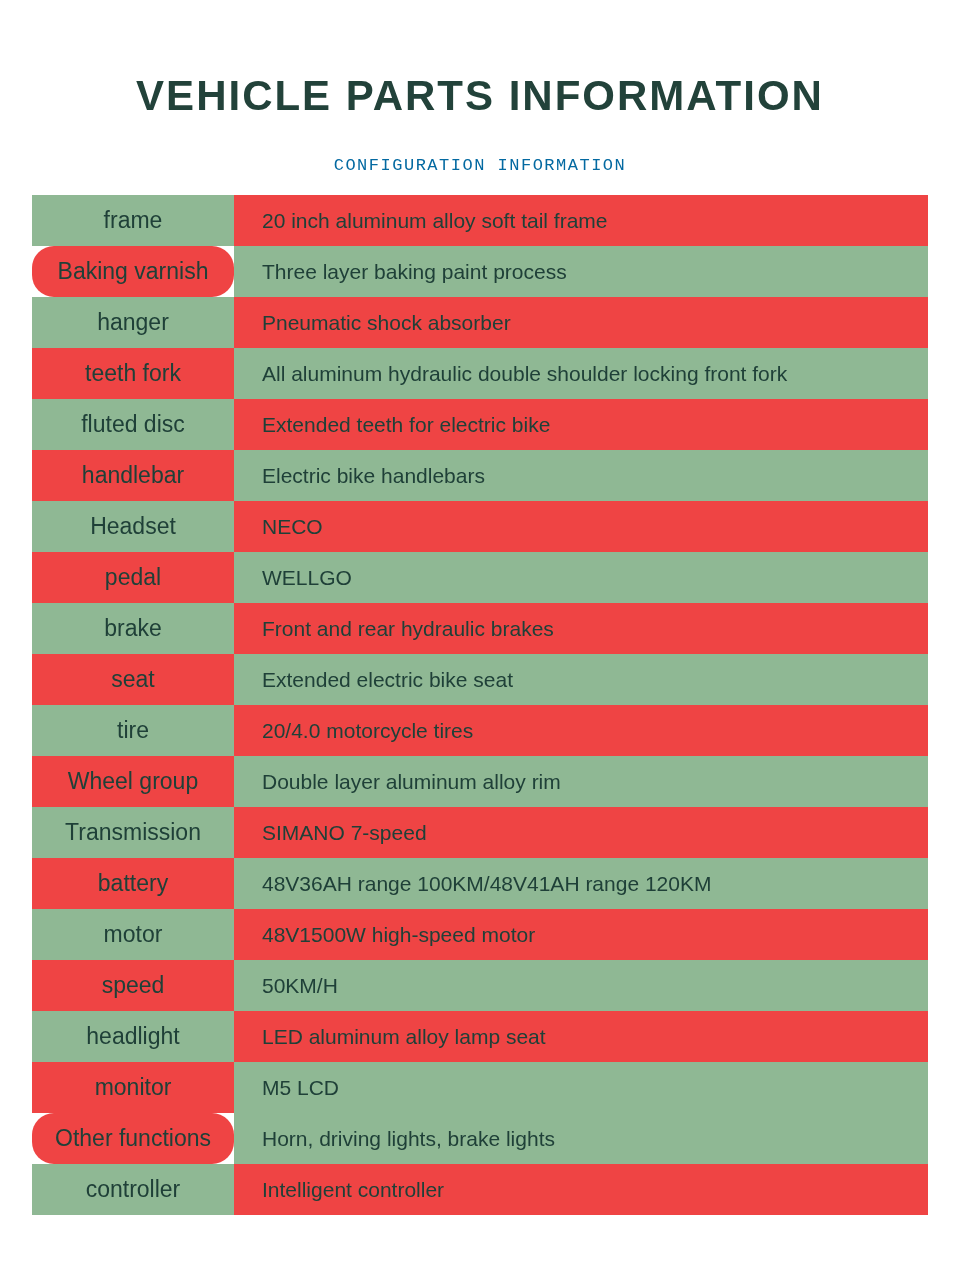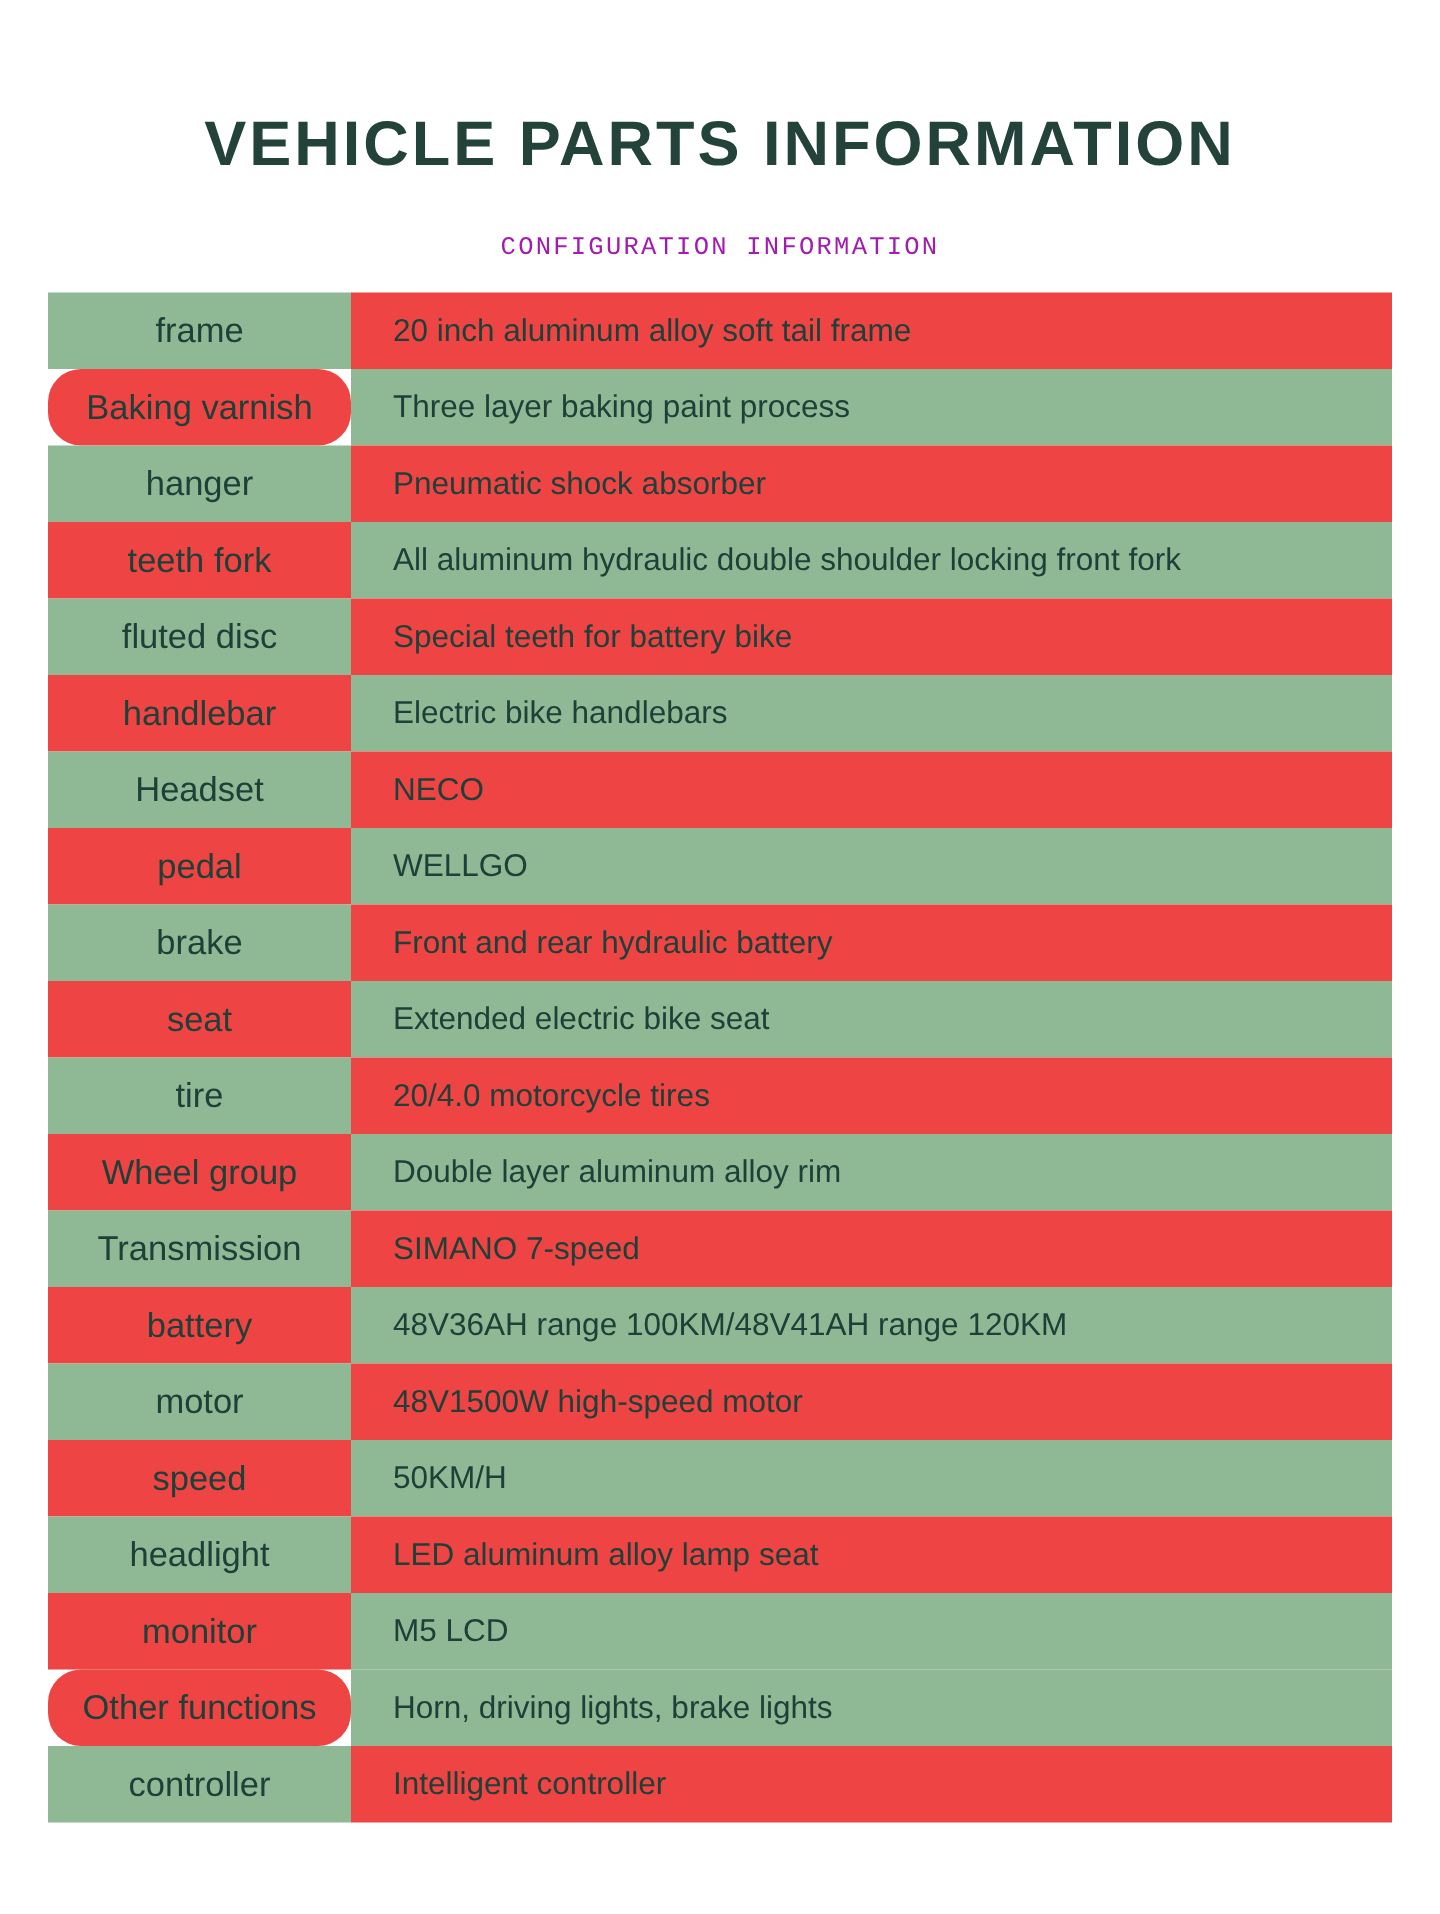--- a/index.html
+++ b/index.html
@@ -27,21 +27,21 @@
     font-weight: bold;
     color: #22423a;
     margin: 0;
     padding-top: 72px;
     font-family: "Liberation Sans", sans-serif;
   }
   .subtitle {
     text-align: center;
     font-size: 17px;
     letter-spacing: 1.5px;
-    color: #a21caf;
+    color: #0369a1;
     margin: 0;
     padding-top: 36px;
     padding-bottom: 20px;
     font-family: "Liberation Mono", monospace;
   }
   .table {
     margin: 0 32px 0 32px;
     width: 896px;
     border-collapse: collapse;
     table-layout: fixed;
@@ -103,41 +103,41 @@
         <td class="value bg-yellow">Pneumatic shock absorber</td>
       </tr>
 
       <tr>
         <td class="label bg-yellow">teeth fork</td>
         <td class="value bg-green">All aluminum hydraulic double shoulder locking front fork</td>
       </tr>
 
       <tr>
         <td class="label bg-green">fluted disc</td>
-        <td class="value bg-yellow">Special teeth for battery bike</td>
+        <td class="value bg-yellow">Extended teeth for electric bike</td>
       </tr>
 
       <tr>
         <td class="label bg-yellow">handlebar</td>
         <td class="value bg-green">Electric bike handlebars</td>
       </tr>
 
       <tr>
         <td class="label bg-green">Headset</td>
         <td class="value bg-yellow">NECO</td>
       </tr>
 
       <tr>
         <td class="label bg-yellow">pedal</td>
         <td class="value bg-green">WELLGO</td>
       </tr>
 
       <tr>
         <td class="label bg-green">brake</td>
-        <td class="value bg-yellow">Front and rear hydraulic battery</td>
+        <td class="value bg-yellow">Front and rear hydraulic brakes</td>
       </tr>
 
       <tr>
         <td class="label bg-yellow">seat</td>
         <td class="value bg-green">Extended electric bike seat</td>
       </tr>
 
       <tr>
         <td class="label bg-green">tire</td>
         <td class="value bg-yellow">20/4.0 motorcycle tires</td>

